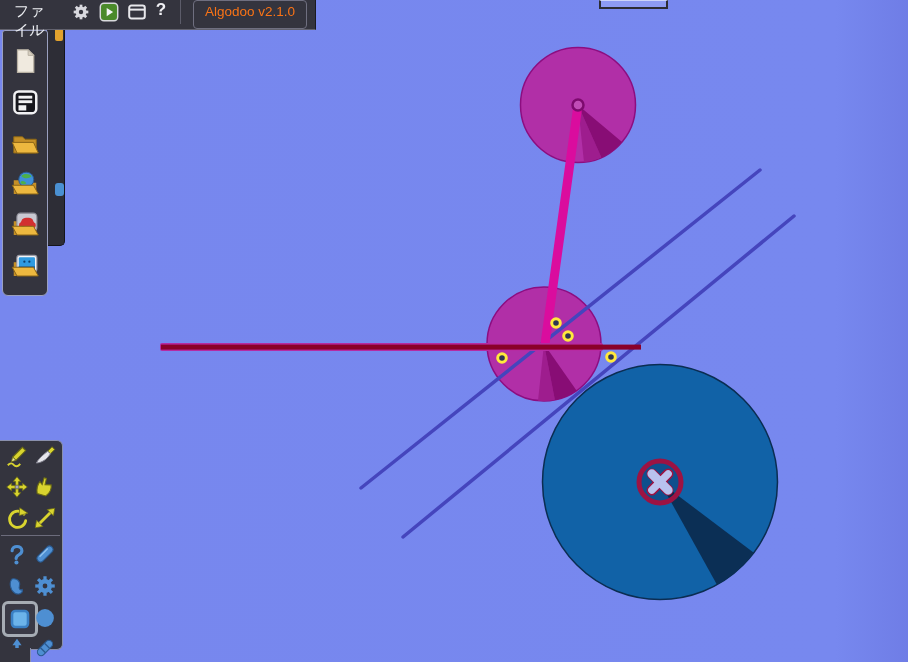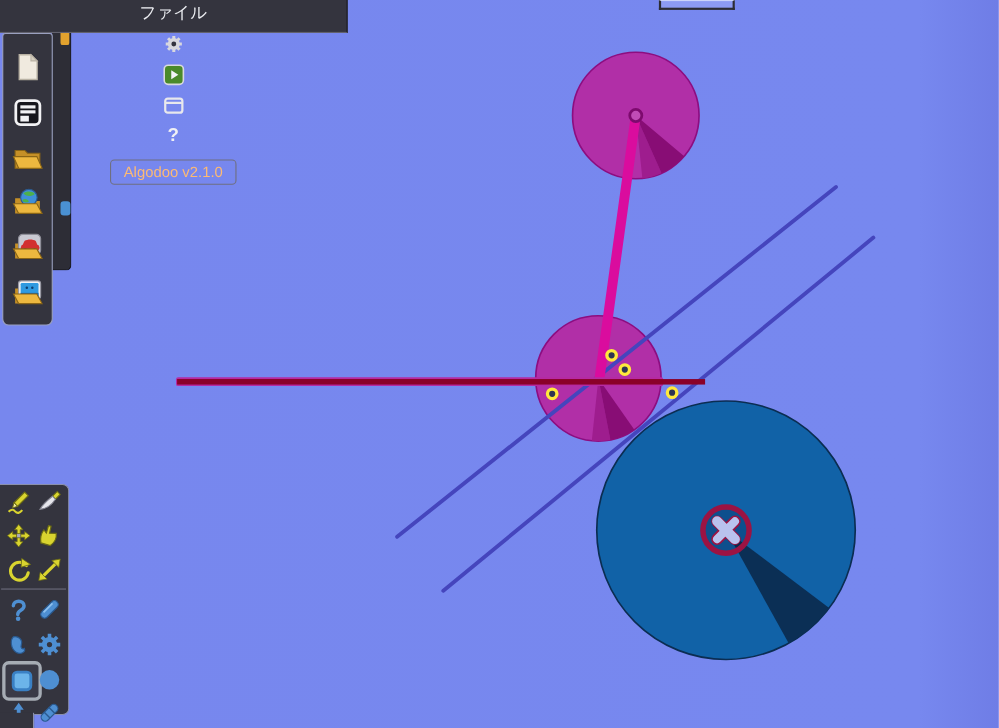--- a/index.html
+++ b/index.html
@@ -7,30 +7,30 @@
     width:908px;height:662px;position:relative;overflow:hidden;
     background:linear-gradient(90deg,#7787ee 0%,#7788ef 92%,#6f7de6 100%);
     font-family:"Liberation Sans",sans-serif;
     -webkit-font-smoothing:antialiased;
   }
   .abs{position:absolute;}
   
   .topbar{
     left:0;top:0;width:316px;height:30px;
     background:#34343e;border-bottom:1px solid #62626e;border-right:1px solid #1a1a20;
-    display:flex;align-items:center;gap:6px;padding:0 8px;box-sizing:border-box;
-    color:#eceef2;z-index:30;flex-direction:column;
+    display:flex;gap:6px;padding:0 8px;box-sizing:border-box;
+    color:#eceef2;z-index:30;
   }
   .menu-label{font-size:15px;padding:2px 6px;cursor:default;}
   .tb-icon{width:24px;height:24px;display:flex;align-items:center;justify-content:center;}
   .help-glyph{font-size:17px;font-weight:bold;color:#f0f0f4;width:20px;text-align:center;}
   .tb-sep{width:1px;height:24px;background:#5c5c6a;margin:0 6px;}
   .version-box{
     border:1px solid #6f6f80;border-radius:4px;padding:3px 11px;
-    font-size:13.5px;color:#fdba74;white-space:nowrap;
+    font-size:13.5px;color:#f97316;white-space:nowrap;
   }
   
   .top-tab{
     left:599px;top:0;width:69px;height:9px;background:#8d9bf4;
     border:2px solid #2c2c34;border-top:1px solid #ccd4fa;box-sizing:border-box;z-index:25;
   }
   
   .strip{left:47px;top:30px;width:17px;height:215px;background:#2d2d36;
     border-right:1px solid #15151b;border-bottom:1px solid #15151b;border-bottom-right-radius:5px;z-index:18;}
   .sliver-orange{left:55px;top:27px;width:8px;height:14px;background:#e2a22e;border-radius:2px;z-index:19;}

